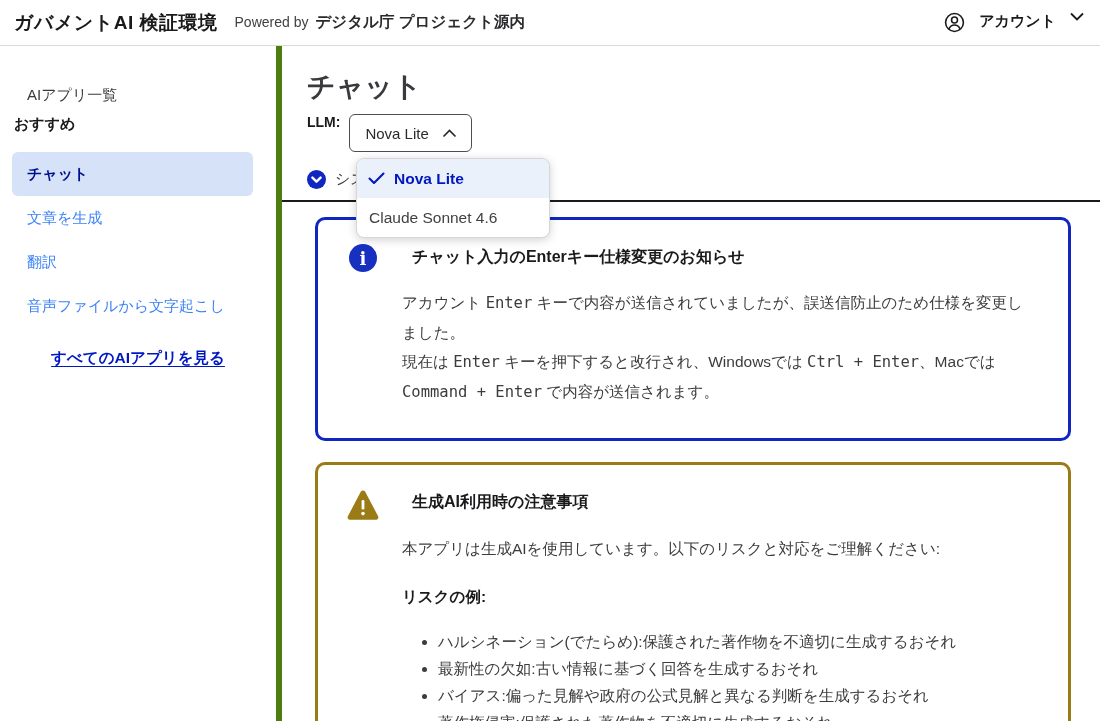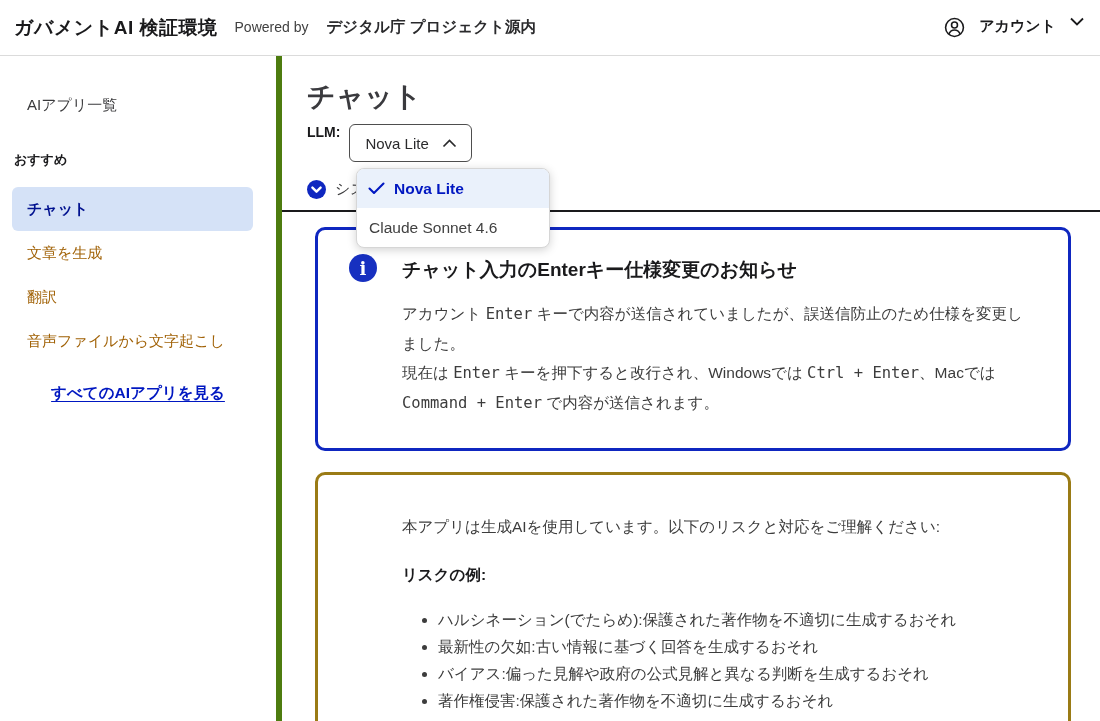--- a/index.html
+++ b/index.html
@@ -1,43 +1,43 @@
 <!DOCTYPE html>
 <html><head>
 <meta charset="utf-8">
 <style>
   * { margin:0; padding:0; box-sizing:border-box; }
   html,body { width:1100px; height:721px; overflow:hidden; background:#fff;
     font-family:"Liberation Sans","DejaVu Sans",sans-serif; color:#3a3a3c; }
   .mono { font-family:"DejaVu Sans Mono",monospace; }
 
   
-  .header { height:56px; display:flex; align-items:center; padding:0 16px 0 14px;
+  .header { height:46px; display:flex; align-items:center; padding:0 16px 0 14px;
     border-bottom:1px solid #dbdbdb; background:#fff; }
   .app-title { font-size:19px; font-weight:bold; color:#1a1a1c; letter-spacing:.5px; }
-  .powered { margin-left:17px; display:flex; align-items:baseline; gap:18px; }
+  .powered { margin-left:17px; display:flex; align-items:baseline; gap:7px; }
   .powered-prefix { font-size:14px; color:#414141; }
   .powered-org { font-size:15.5px; font-weight:bold; color:#2a2a2c; }
   .spacer { flex:1; }
   .account-btn { display:flex; align-items:flex-start; gap:14px; background:none; border:none;
     cursor:pointer; font-family:inherit; }
   .account-label { font-size:15px; font-weight:bold; color:#1a1a1c; }
 
   
   .layout { display:flex; height:675px; }
   .sidebar { width:282px; border-right:6px solid #4d7c0f; flex-shrink:0; }
   .main { flex:1; position:relative; }
 
   
   .side-top-item { display:block; margin-top:30px; padding:10px 0 10px 27px;
     font-size:15px; color:#3a3a3c; cursor:pointer; }
-  .side-section { margin-top:26px; padding-left:14px; font-size:13px; font-weight:bold; color:#1a1a1c; }
+  .side-section { padding-left:14px; font-size:15px; font-weight:bold; color:#1a1a1c; }
   .side-list { margin-top:18px; }
   .side-item { height:44px; display:flex; align-items:center; padding-left:15px;
-    margin:0 23px 0 12px; border-radius:6px; font-size:15px; color:#a16207; cursor:pointer; }
+    margin:0 23px 0 12px; border-radius:6px; font-size:15px; color:#3b82f6; cursor:pointer; }
   .side-item.selected { background:#d5e2f7; color:#00118f; font-weight:bold; }
   .side-link-wrap { margin-top:20px; text-align:center; }
   .side-link { font-size:15.5px; font-weight:bold; color:#0017c1; text-decoration:underline;
     text-underline-offset:3px; cursor:pointer; }
 
   
   .page-title { margin:26px 0 0 25px; font-size:28px; line-height:30px; font-weight:bold; color:#3a3a3e; }
   .llm-row { margin:12px 0 0 25px; display:flex; align-items:flex-start; height:38px; }
   .llm-label { font-size:14px; font-weight:bold; color:#1a1a1c; }
   .llm-btn { margin-left:9px; height:38px; display:inline-flex; align-items:center; gap:13px;
@@ -55,21 +55,21 @@
   .menu-opt.selected { background:#eaf1fb; color:#0017c1; font-weight:bold; padding-left:11px; gap:9px; }
   .menu-opt.plain { color:#414141; padding-left:12px; }
 
   
   .box { width:756px; margin-left:33px; border-radius:10px; background:#fff;
     padding:24px 30px 24px 28px; }
   .box.notice { margin-top:15px; height:224px; border:3px solid #0f27c0; }
   .box.caution { margin-top:21px; height:330px; border:3px solid #9a7b15; }
   .box-row { display:flex; align-items:flex-start; }
   .icon-wrap { width:34px; display:flex; justify-content:center; flex-shrink:0; }
-  .box-title { margin-left:22px; font-size:19px; font-weight:bold; color:#1a1a1c; padding-top:3px; }
+  .box-title { margin-left:32px; font-size:16px; font-weight:bold; color:#1a1a1c; padding-top:3px; }
   .box-body { margin:16px 0 0 56px; font-size:15.5px; color:#3c3c3c; }
   .notice-line { line-height:29px; white-space:pre-wrap; }
   .caution-intro { line-height:24px; margin-top:7px; }
   .risk-heading { margin-top:26px; font-weight:bold; color:#1a1a1c; }
   .risk-list { margin:20px 0 0 0; padding-left:36px; }
   .risk-list li { line-height:27px; }
 
   
   .info-circle { width:28px; height:28px; border-radius:50%; background:#1730c0; color:#fff;
     display:flex; align-items:center; justify-content:center; font-size:18px; font-weight:bold;
@@ -162,20 +162,30 @@
       </div>
       <div class="box-body">
         <div class="notice-line"><span>アカウント </span><span class="mono">Enter</span><span> キーで内容が送信されていましたが、誤送信防止のため仕様を変更し</span></div>
         <div class="notice-line"><span>ました。</span></div>
         <div class="notice-line"><span>現在は </span><span class="mono">Enter</span><span> キーを押下すると改行され、Windowsでは </span><span class="mono">Ctrl + Enter</span><span>、Macでは</span></div>
         <div class="notice-line"><span class="mono">Command + Enter</span><span> で内容が送信されます。</span></div>
       </div>
     </div>
 
     <div class="box caution">
+      <div class="box-row">
+        <span class="icon-wrap">
+          <svg width="34" height="32" viewBox="0 0 34 32">
+            <path d="M14.9 2.6 a2.6 2.6 0 0 1 4.2 0 L32 27 a2.4 2.4 0 0 1 -2.1 3.7 L4.1 30.7 A2.4 2.4 0 0 1 2 27 Z" fill="#9a7b15"></path>
+            <rect x="15.6" y="11" width="2.8" height="9.5" rx="1.3" fill="#fff"></rect>
+            <circle cx="17" cy="24.6" r="1.8" fill="#fff"></circle>
+          </svg>
+        </span>
+        <span class="box-title">生成AI利用時の注意事項</span>
+      </div>
       <div class="box-body">
         <div class="caution-intro">本アプリは生成AIを使用しています。以下のリスクと対応をご理解ください:</div>
         <div class="risk-heading">リスクの例:</div>
         <ul class="risk-list">
           <li>ハルシネーション(でたらめ):保護された著作物を不適切に生成するおそれ</li>
           <li>最新性の欠如:古い情報に基づく回答を生成するおそれ</li>
           <li>バイアス:偏った見解や政府の公式見解と異なる判断を生成するおそれ</li>
           <li>著作権侵害:保護された著作物を不適切に生成するおそれ</li>
         </ul>
       </div>

